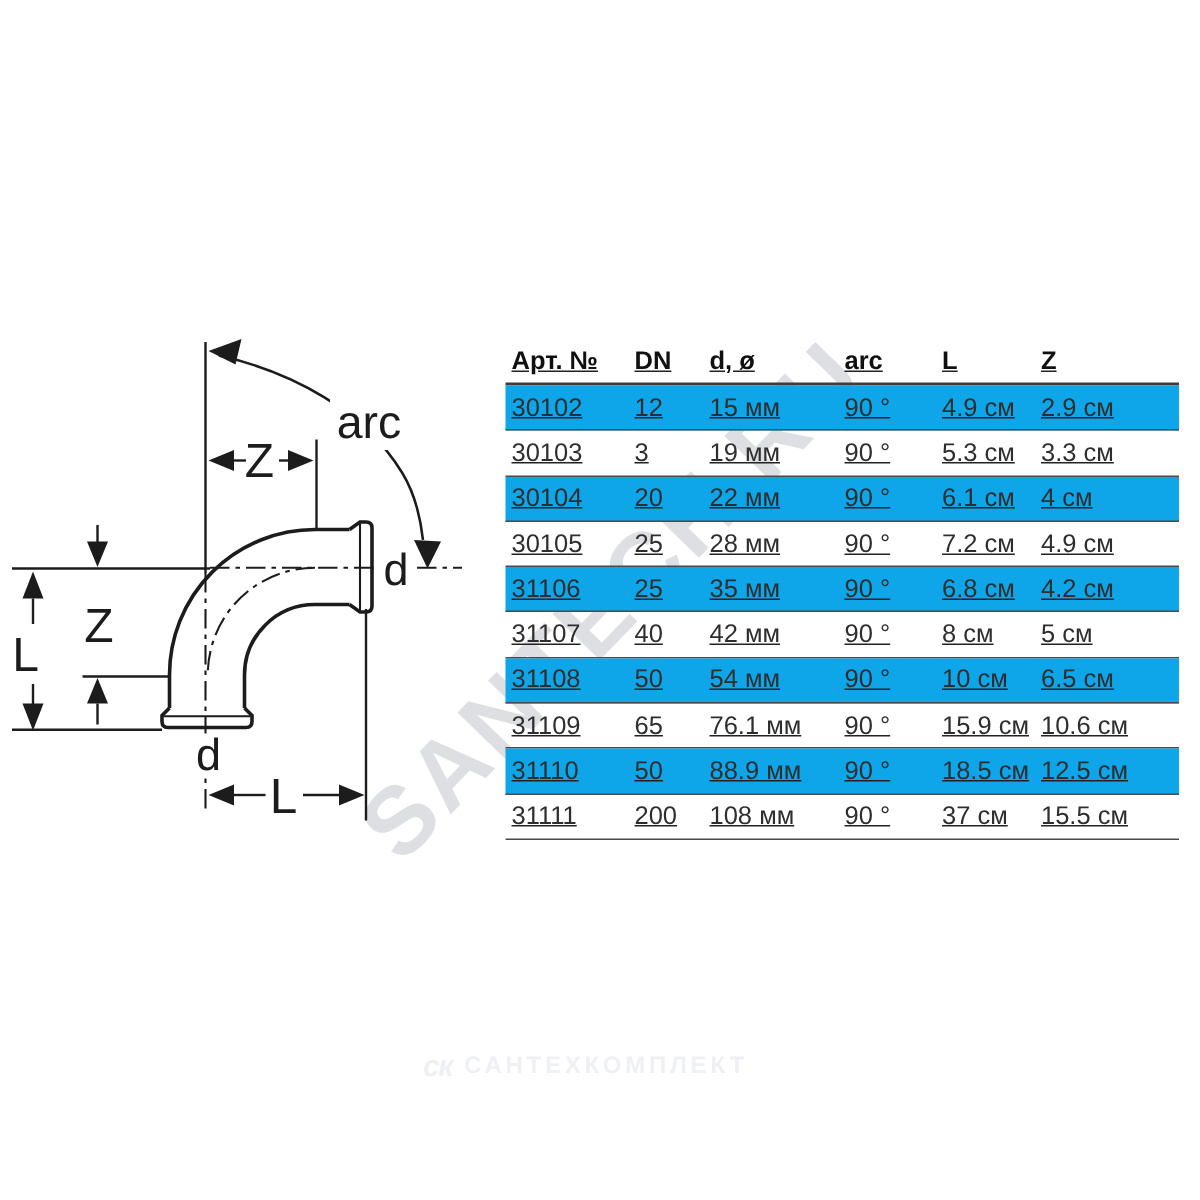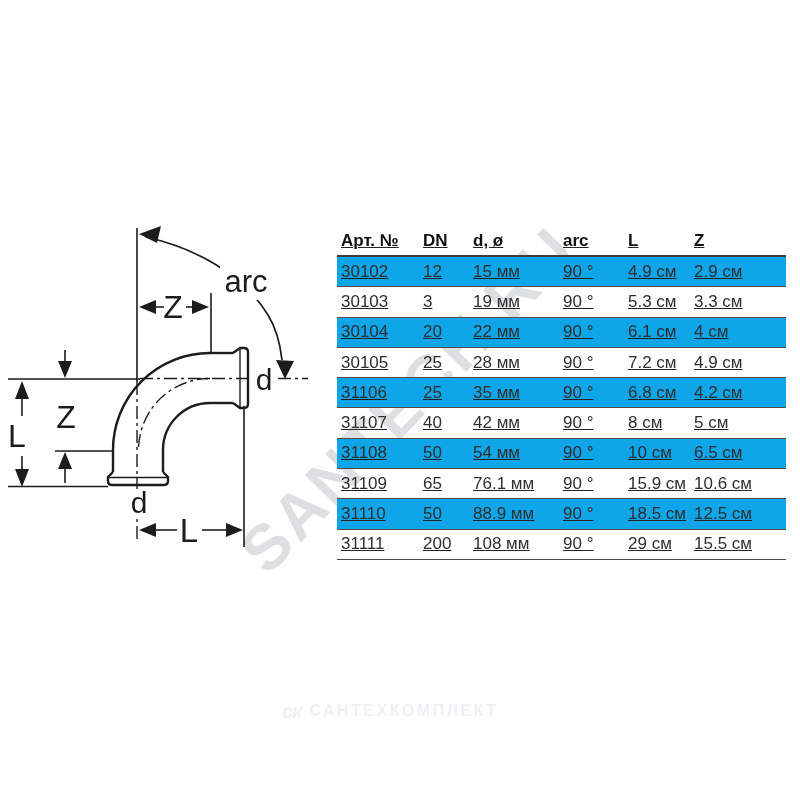--- a/index.html
+++ b/index.html
@@ -197,21 +197,21 @@
         <span>88.9 мм</span>
         <span>90 °</span>
         <span>18.5 см</span>
         <span>12.5 см</span>
       </div>
       <div class="trow">
         <span>31111</span>
         <span>200</span>
         <span>108 мм</span>
         <span>90 °</span>
-        <span>29 см</span>
+        <span>37 см</span>
         <span>15.5 см</span>
       </div>
     </div>
 </div>
 
 <div class="brand">
   <span class="mark">ск</span>
   <span class="name">САНТЕХКОМПЛЕКТ</span>
 </div>
 

